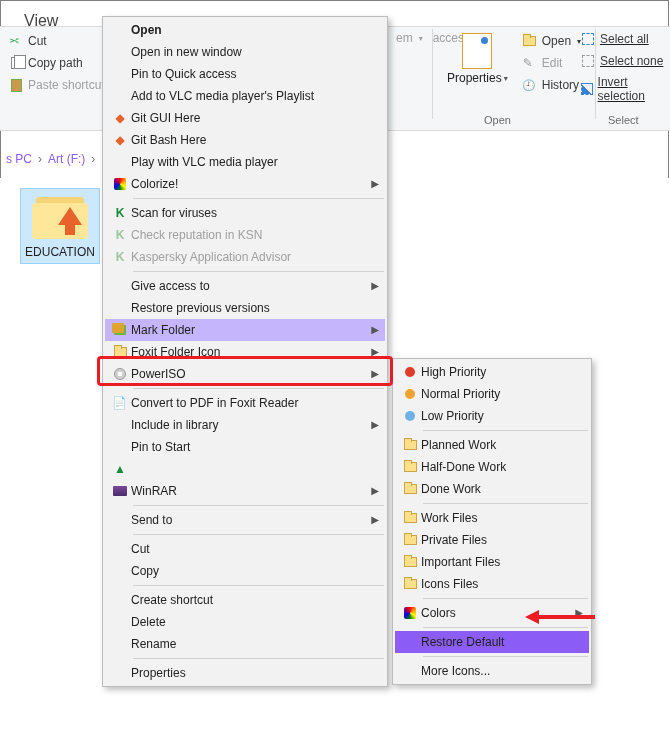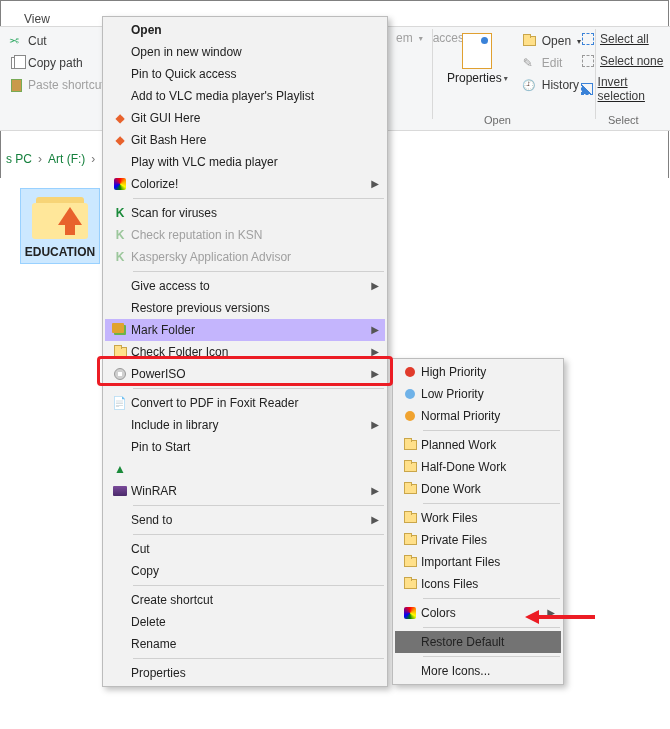--- a/index.html
+++ b/index.html
@@ -1,19 +1,19 @@
 <!DOCTYPE html>
 <html><head>
 <meta charset="utf-8">
 <style>
   * { box-sizing: border-box; margin: 0; padding: 0; font-family: "Segoe UI", sans-serif; }
   body { background: #fff; width: 670px; height: 729px; overflow: hidden; position: relative; font-size: 12px; color: #222; }
 
   
-  .ribbon-tab { position: absolute; left: 18px; top: 8px; font-size: 12px; color: #444; padding: 4px 6px; }
+  .ribbon-tab { position: absolute; left: 18px; top: 8px; font-size: 16px; color: #444; padding: 4px 6px; }
   .ribbon-body { position: absolute; left: 0; top: 26px; right: 0; height: 105px; background: #f5f6f7; border-bottom: 1px solid #d9d9d9; border-top: 1px solid #d9d9d9; }
 
   .rb-btn { display: flex; align-items: center; gap: 4px; padding: 2px 4px; color: #3b3b3b; }
   .rb-btn.disabled { color: #a0a0a0; }
   .rb-ico { width: 16px; height: 16px; display: inline-flex; align-items: center; justify-content: center; }
 
   .clipboard { position: absolute; left: 4px; top: 4px; display: flex; flex-direction: column; gap: 2px; }
 
   .open-group { position: absolute; left: 432px; top: 2px; display: flex; align-items: flex-start; gap: 6px; }
   .props { display: flex; flex-direction: column; align-items: center; padding: 4px 4px 0; }
@@ -21,50 +21,50 @@
   .props .big::after { content:""; position:absolute; right:3px; top:3px; width:7px; height:7px; background:#3a82d8; border-radius:50%; }
   .props .tiny-arr { font-size: 8px; margin-left: 2px; color: #555; }
   .mini-col { display: flex; flex-direction: column; gap: 2px; margin-top: 2px; }
 
   .select-group { position: absolute; left: 576px; top: 2px; display: flex; flex-direction: column; gap: 2px; text-decoration: underline; }
   .grp-label { position: absolute; bottom: 4px; font-size: 11px; color: #6b6b6b; }
 
   .partial-right { position: absolute; left: 392px; top: 2px; display: flex; flex-direction: row; gap: 2px; }
 
   
-  .crumb { position: absolute; left: 0; top: 152px; font-size: 12px; color: #15803d; display: flex; align-items: center; gap: 4px; padding-left: 6px; }
+  .crumb { position: absolute; left: 0; top: 152px; font-size: 12px; color: #8b5cf6; display: flex; align-items: center; gap: 4px; padding-left: 6px; }
   .crumb span.sep::after { content: "›"; margin: 0 2px; color: #777; }
 
   
   .desktop { position: absolute; left: 0; top: 178px; right: 0; bottom: 0; background: #fff; }
   .folder { position: absolute; left: 20px; top: 10px; width: 80px; display: flex; flex-direction: column; align-items: center; background: #cce8ff; border: 1px solid #99d1ff; padding: 4px 0 4px; }
   .folder-ico { width: 56px; height: 46px; position: relative; }
   .folder-ico .back { position:absolute; left:4px; top:4px; width:48px; height:38px; background:#f7d477; border-radius:3px; }
   .folder-ico .front { position:absolute; left:0; top:10px; width:56px; height:36px; background:#ffe79a; border-radius:3px; }
   .folder-ico .arrow { position:absolute; left:26px; top:14px; width:0; height:0; border-left:12px solid transparent; border-right:12px solid transparent; border-bottom:18px solid #e8622c; }
   .folder-ico .stem { position:absolute; left:33px; top:30px; width:10px; height:12px; background:#e8622c; }
-  .folder-label { margin-top: 6px; font-size: 12px; text-align: left; font-weight: bold; }
+  .folder-label { margin-top: 6px; font-size: 12px; text-align: left; }
 
   
   .menu { position: absolute; background: #f2f2f2; border: 1px solid #bcbcbc; box-shadow: 3px 3px 6px rgba(0,0,0,0.25); padding: 2px; }
   .menu .item { display: flex; align-items: center; height: 22px; padding: 0 20px 0 4px; position: relative; cursor: default; }
   .menu .item.disabled { color: #a0a0a0; }
   .menu .icon-slot { width: 22px; display:inline-flex; align-items:center; justify-content:center; }
   .menu .lbl { flex: 1; white-space: nowrap; }
   .menu .arrow { position: absolute; right: 6px; top: 5px; font-size: 10px; color: #555; }
   .menu .sep { height: 1px; background: #d0d0d0; margin: 3px 1px 3px 28px; }
 
   .main-menu { left: 102px; top: 16px; width: 286px; }
-  .sub-menu  { left: 392px; top: 358px; width: 172px; }
+  .sub-menu  { left: 392px; top: 358px; width: 200px; }
 
   .highlight-red { position:absolute; border: 3px solid #ec1c24; border-radius: 4px; pointer-events:none; }
   .hl1 { left: 97px; top: 356px; width: 296px; height: 30px; }
 
   .item.hover { background: #c4b5fd; }
-  .item.sub-hover { background: #737373; }
+  .item.sub-hover { background: #8b5cf6; }
 
   .red-arrow { position:absolute; left: 525px; top: 610px; width: 70px; height: 14px; }
   .red-arrow .shaft { position:absolute; left:14px; top:5px; width:56px; height:4px; background:#ec1c24; }
   .red-arrow .head { position:absolute; left:0; top:0; width:0; height:0; border-top:7px solid transparent; border-bottom:7px solid transparent; border-right:14px solid #ec1c24; }
 
   
   .ic { width:14px; height:14px; display:inline-block; }
   .ic-cut::before { content:"✂"; font-size:12px; color:#3a6; transform: scaleX(-1); display:inline-block;}
   .ic-copy { border:1px solid #888; width:10px; height:12px; position:relative; background:#fff;}
   .ic-copy::after { content:""; position:absolute; left:2px; top:-3px; width:10px; height:12px; border:1px solid #888; background:#fff;}
@@ -271,21 +271,21 @@
           <span style="position:absolute;left:-2px;top:-2px;width:12px;height:10px;background:#e0a330;border-radius:1px"></span>
         </span>
       </span>
       <span class="lbl">Mark Folder</span>
       <span class="arrow">▶</span>
     </div>
   <div class="item">
       <span class="icon-slot">
         <span class="ic ic-open"></span>
       </span>
-      <span class="lbl">Check Folder Icon</span>
+      <span class="lbl">Foxit Folder Icon</span>
       <span class="arrow">▶</span>
     </div>
   <div class="item">
       <span class="icon-slot">
         <span style="width:12px;height:12px;border-radius:50%;background:radial-gradient(circle,#fff 30%,#d0d0d0 31%);display:inline-block;border:1px solid #999"></span>
       </span>
       <span class="lbl">PowerISO</span>
       <span class="arrow">▶</span>
     </div>
   <div class="sep"></div>
@@ -353,29 +353,29 @@
 
 <div class="menu sub-menu">
   <div class="item">
       <span class="icon-slot">
         <span class="dot" style="background:#e13b2b"></span>
       </span>
       <span class="lbl">High Priority</span>
     </div>
   <div class="item">
       <span class="icon-slot">
+        <span class="dot" style="background:#f0a330"></span>
+      </span>
+      <span class="lbl">Normal Priority</span>
+    </div>
+  <div class="item">
+      <span class="icon-slot">
         <span class="dot" style="background:#6fb2e8"></span>
       </span>
       <span class="lbl">Low Priority</span>
-    </div>
-  <div class="item">
-      <span class="icon-slot">
-        <span class="dot" style="background:#f0a330"></span>
-      </span>
-      <span class="lbl">Normal Priority</span>
     </div>
   <div class="sep"></div>
   <div class="item">
       <span class="icon-slot">
         <span class="ic ic-open"></span>
       </span>
       <span class="lbl">Planned Work</span>
     </div>
   <div class="item">
       <span class="icon-slot">

